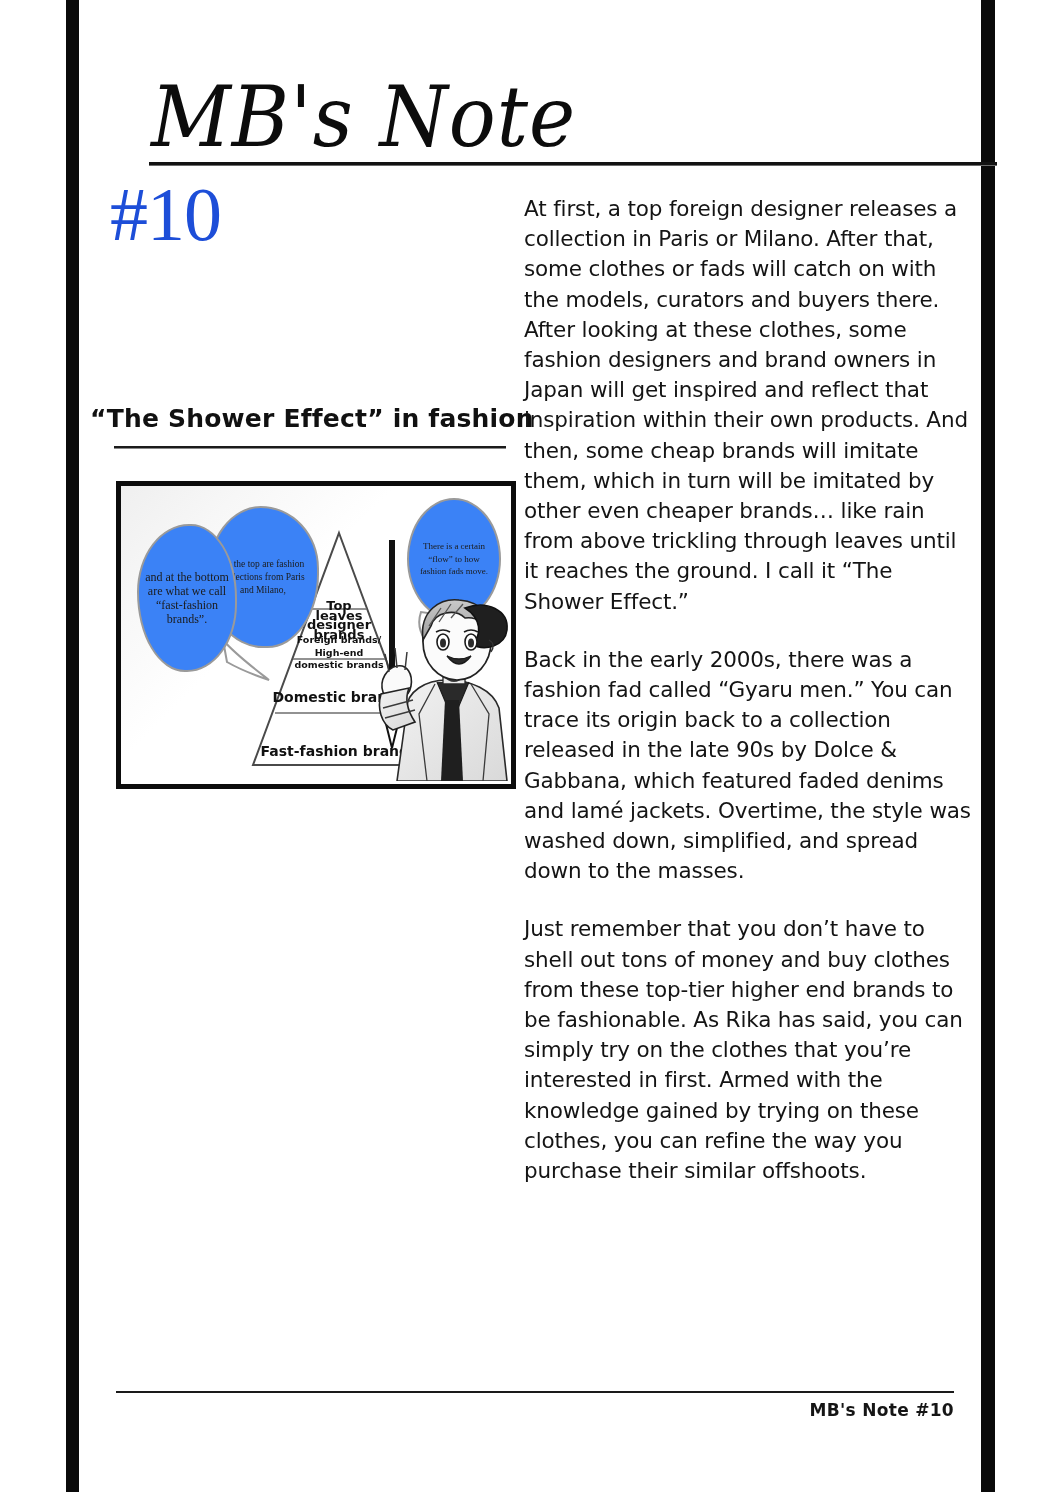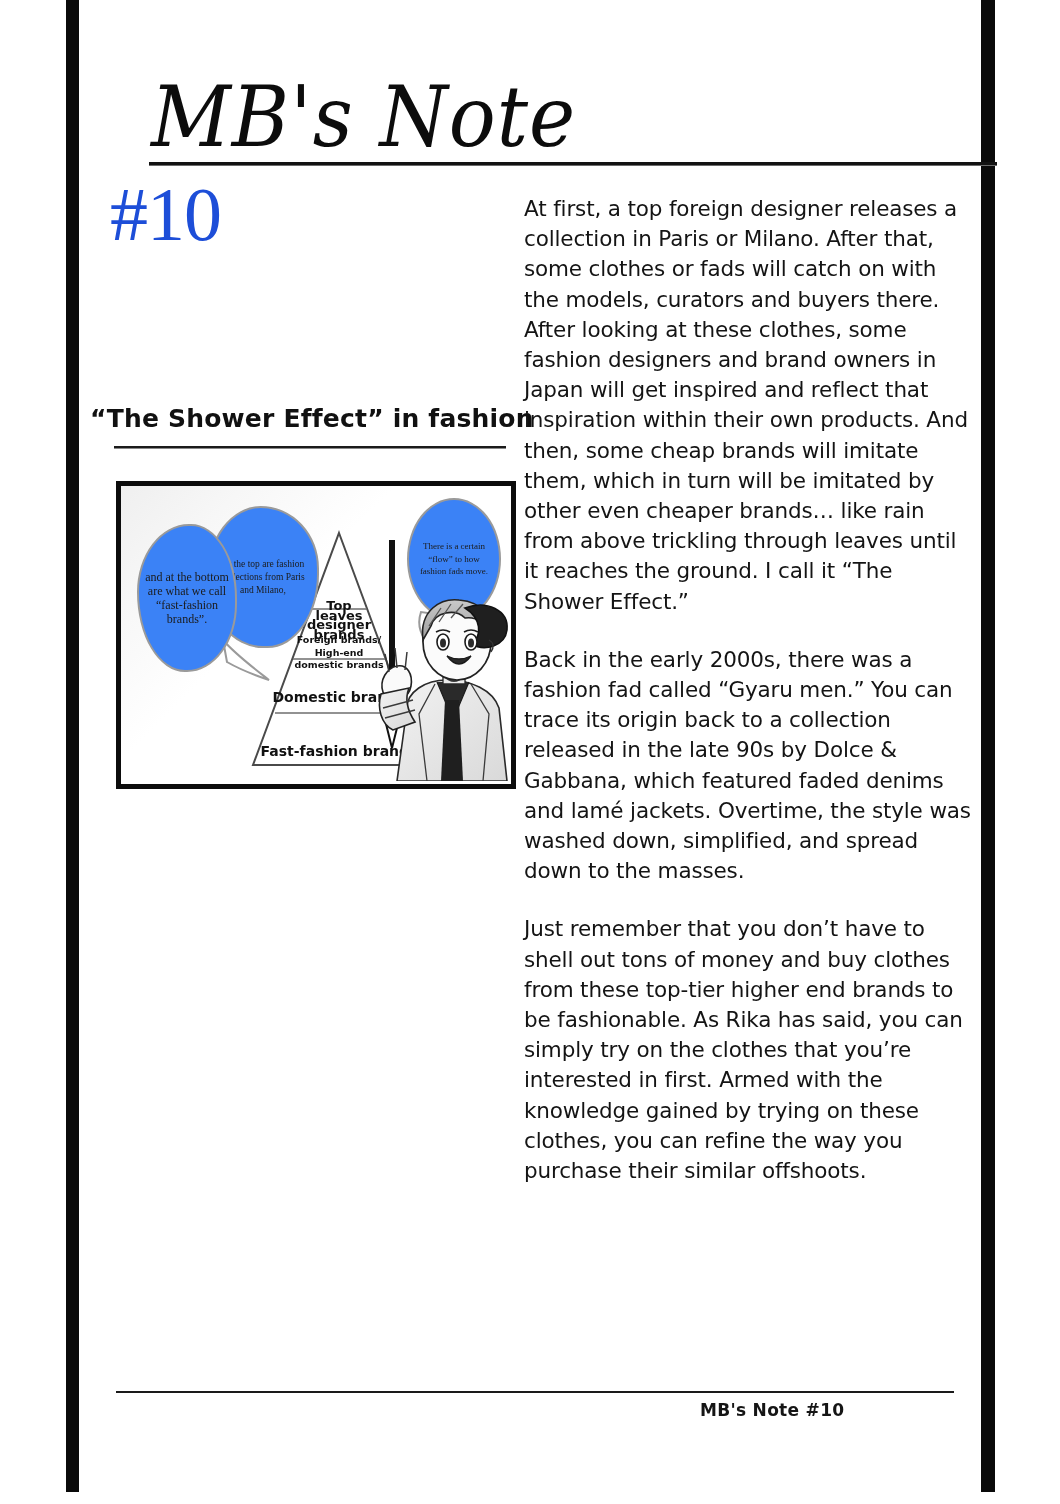--- a/index.html
+++ b/index.html
@@ -109,21 +109,21 @@
     font-family:"DejaVu Sans", sans-serif;
     font-size:21.5px;line-height:30.2px;
     color:#141414;
     margin:0 0 28px 0;
     letter-spacing:-0.15px;
   }
 
   
   .footer-rule{position:absolute;left:116px;top:1391px;width:838px;height:2px;background:#1a1a1a;}
   .footer-label{
-    position:absolute;left:700px;top:1400px;width:254px;text-align:left;
+    position:absolute;left:700px;top:1400px;width:254px;text-align:right;
     font-family:"DejaVu Sans", sans-serif;font-weight:700;font-size:17px;
     letter-spacing:0.3px;color:#151515;
   }
 </style>
 </head>
 <body>
 
 <div class="bleed-left"></div>
 <div class="bleed-right"></div>
 

